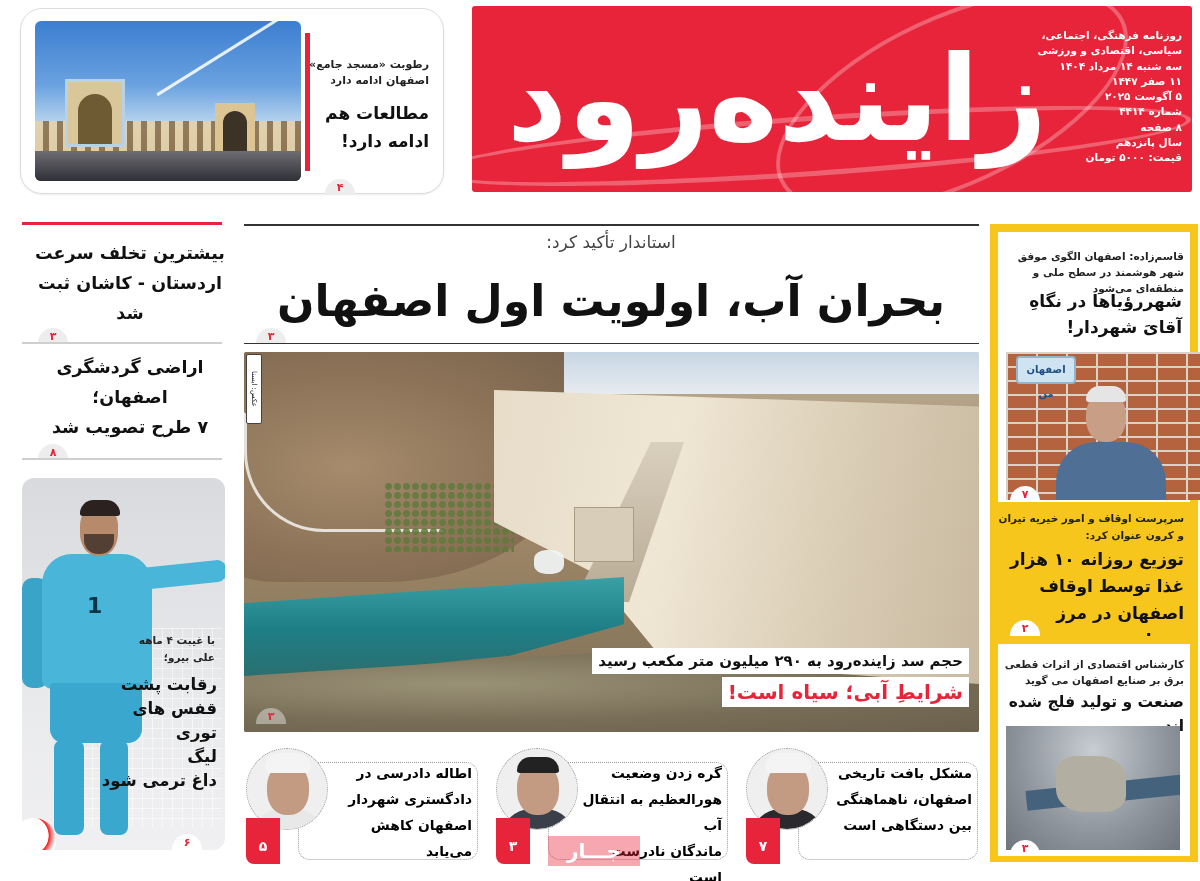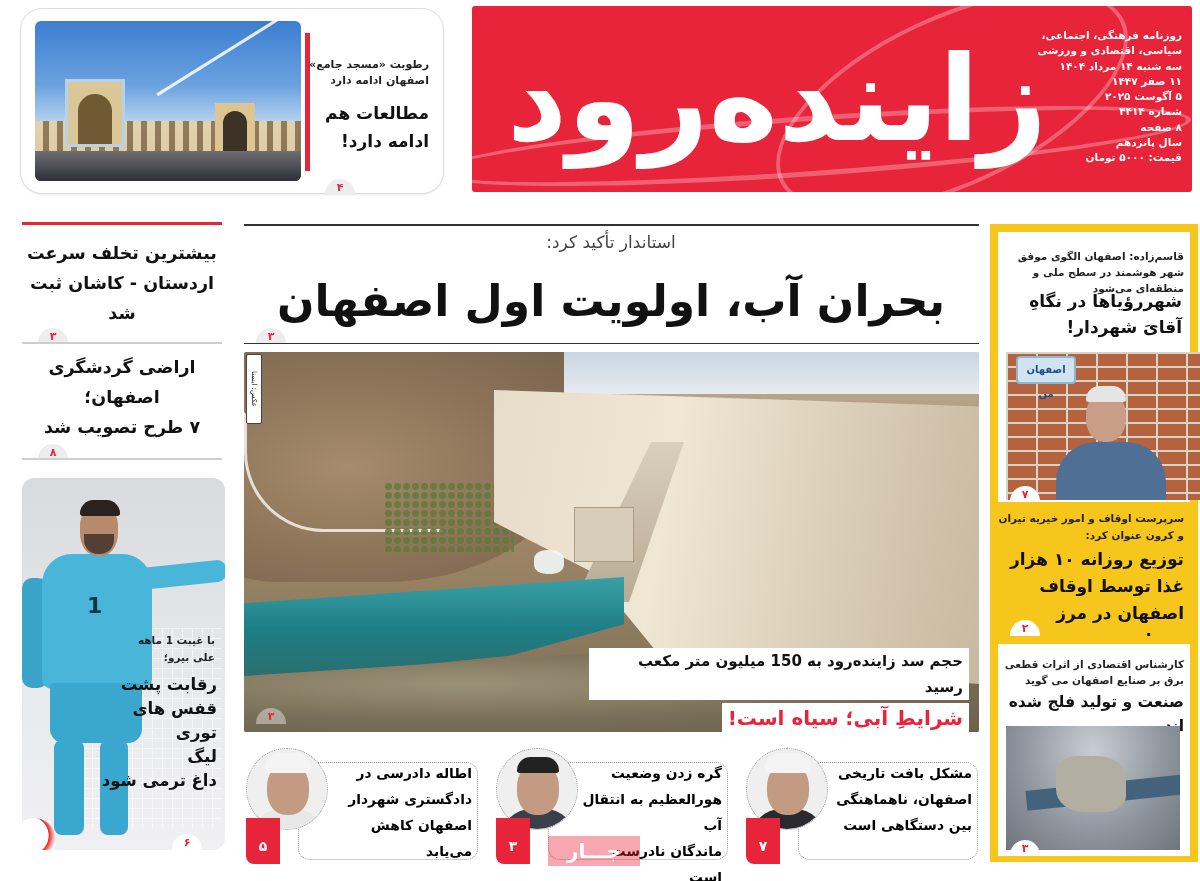--- a/index.html
+++ b/index.html
@@ -27,21 +27,21 @@
   .teaser-top .photo .arcade { position: absolute; left: 0; top: 100px; width: 266px; height: 30px; background: repeating-linear-gradient(90deg, #e3d2ac 0 8px, #8a7352 8px 14px); opacity: 0.9; }
   .teaser-top .photo .ground { position: absolute; left: 0; top: 130px; width: 266px; height: 30px; background: linear-gradient(180deg, #6e6d72, #2f3038); }
   .teaser-top .photo .contrail { position: absolute; left: 110px; top: 30px; width: 160px; height: 3px; background: rgba(255,255,255,0.85); transform: rotate(-32deg); }
   .teaser-top .redbar { position: absolute; left: 284px; top: 24px; width: 5px; height: 138px; background: #e8243a; }
   .teaser-top .kicker { position: absolute; right: 14px; top: 48px; width: 126px; font-size: 11px; line-height: 16px; font-weight: bold; text-align: right; color: #222; }
   .teaser-top .title { position: absolute; right: 14px; top: 90px; width: 126px; font-size: 17px; line-height: 28px; font-weight: bold; text-align: right; color: #111; }
   .pagebadge { position: absolute; width: 30px; height: 16px; border-radius: 15px 15px 0 0; background: #ededed; color: #e8243a; font-size: 11px; font-weight: bold; text-align: center; line-height: 18px; direction: rtl; }
 
   
   .leftcol-rule { left: 22px; top: 222px; width: 200px; height: 3px; background: #e8243a; }
-  .leftstory { position: absolute; left: 22px; width: 200px; text-align: center; font-weight: bold; font-size: 17.5px; line-height: 30px; color: #111; }
+  .leftstory { position: absolute; left: 30px; width: 200px; text-align: center; font-weight: bold; font-size: 17.5px; line-height: 30px; color: #111; }
   .leftdivider { position: absolute; left: 22px; width: 200px; height: 2px; background: #cfcfcf; }
 
   .sportbox { left: 22px; top: 478px; width: 203px; height: 372px; border-radius: 12px; background: linear-gradient(180deg, #d9dadd 0%, #e9eaec 60%, #f0f0f2 100%); overflow: hidden; }
   .sportbox .grid { position: absolute; left: 60px; top: 150px; width: 140px; height: 200px; background-image: linear-gradient(#fff 1px, transparent 1px), linear-gradient(90deg, #fff 1px, transparent 1px); background-size: 10px 10px; opacity: 0.55; }
   .player { position: absolute; left: 0; top: 0; width: 203px; height: 372px; }
   .player .head { position: absolute; left: 58px; top: 28px; width: 38px; height: 50px; background: #b88a6c; border-radius: 40% 40% 45% 45%; }
   .player .hair { position: absolute; left: 58px; top: 22px; width: 40px; height: 16px; background: #2b2220; border-radius: 20px 20px 4px 4px; }
   .player .beard { position: absolute; left: 62px; top: 56px; width: 30px; height: 20px; background: #3a2c26; border-radius: 0 0 14px 14px; opacity: 0.8; }
   .player .torso { position: absolute; left: 20px; top: 76px; width: 110px; height: 135px; background: #49b5d8; border-radius: 30px 30px 10px 10px; }
   .player .armR { position: absolute; left: 110px; top: 86px; width: 95px; height: 22px; background: #49b5d8; border-radius: 10px; transform: rotate(-6deg); }
@@ -176,21 +176,21 @@
     <div class="head"></div>
     <div class="hair"></div>
     <div class="beard"></div>
     <div class="num">1</div>
     <div class="shorts"></div>
     <div class="legL"></div>
     <div class="legR"></div>
     <div class="ball"></div>
   </div>
   <div class="kicker">
-    <div>با غیبت 1 ماهه</div>
+    <div>با غیبت ۴ ماهه</div>
     <div>علی بیرو؛</div>
   </div>
   <div class="title">
     <div>رقابت پشت</div>
     <div>قفس های توری</div>
     <div>لیگ</div>
     <div>داغ ترمی شود</div>
   </div>
   <div class="pagebadge" style="left:150px; top:356px; background:#fff;">۶</div>
 </div>
@@ -207,21 +207,21 @@
   <div class="road"></div>
   <div class="orchard"></div>
   <div class="wall"></div>
   <div class="spill"></div>
   <div class="building"></div>
   <div class="river"></div>
   <div class="foam"></div>
   <div class="rocks"></div>
   <div class="credit">عکس: ایسنا</div>
   <div class="caption">
-    <div class="kicker">حجم سد زاینده‌رود به 150 میلیون متر مکعب رسید</div><br>
+    <div class="kicker">حجم سد زاینده‌رود به ۲۹۰ میلیون متر مکعب رسید</div><br>
     <div class="title">شرایطِ آبی؛ سیاه است!</div>
   </div>
   <div class="pagebadge pg" style="background:rgba(255,255,255,0.4);">۳</div>
 </div>
 
 <div class="pstory" style="left:742px;">
   <div class="box"></div>
   <div class="txt">
     <div>مشکل بافت تاریخی</div>
     <div>اصفهان، ناهماهنگی</div>

